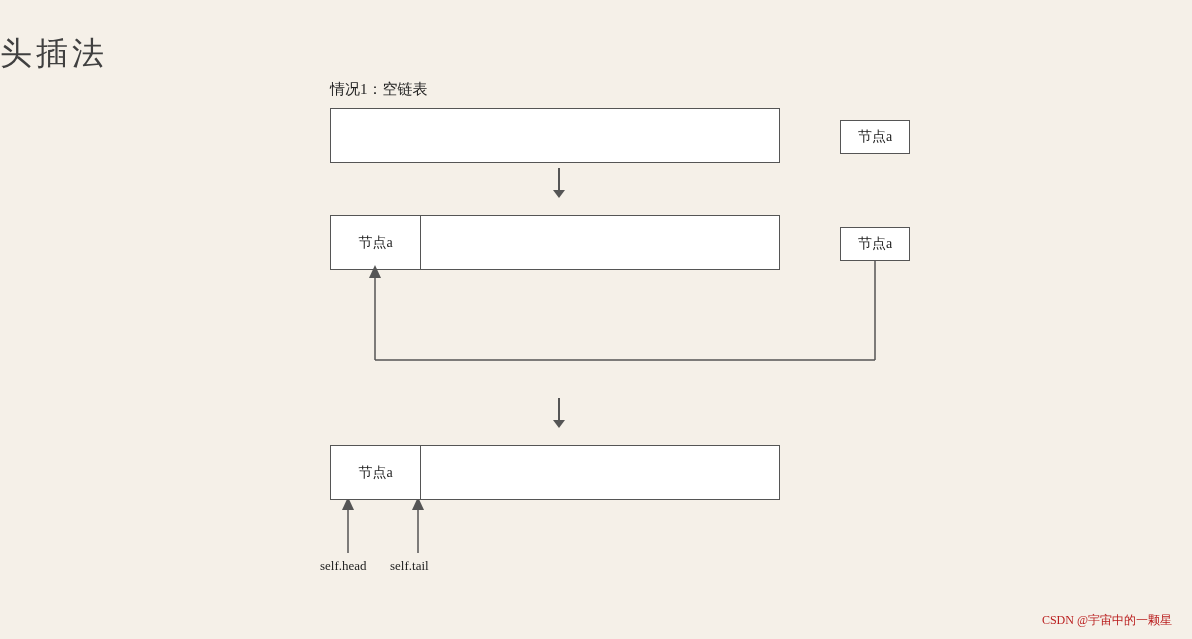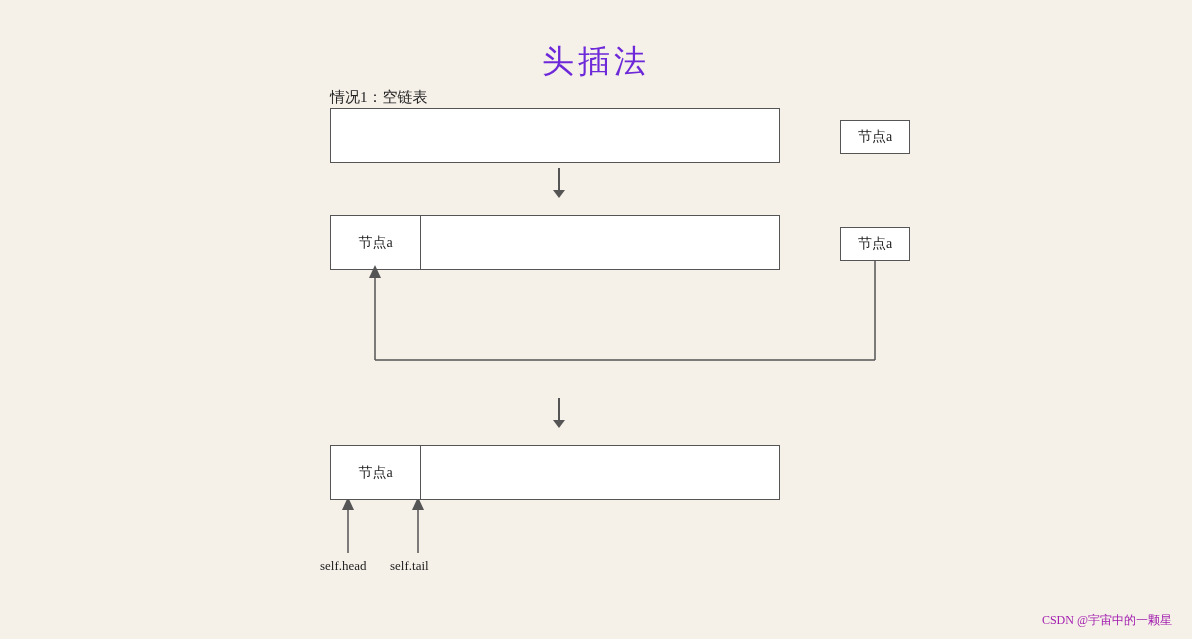--- a/index.html
+++ b/index.html
@@ -6,35 +6,33 @@
     body {
       width: 1192px;
       height: 639px;
       background-color: #f5f0e8;
       font-family: "SimSun", "宋体", serif;
       overflow: hidden;
       position: relative;
     }
 
     .page-title {
-      text-align: center;
       font-size: 32px;
       font-weight: normal;
-      color: #6d28d9;
-      padding-top: 40px;
+      color: #404040;
+      padding-top: 32px;
       letter-spacing: 4px;
     }
 
     .case-label {
       position: absolute;
       top: 80px;
       left: 330px;
       font-size: 15px;
       color: #222;
-      margin-top: 8px;
     }
 
     
     .empty-list-box {
       position: absolute;
       top: 108px;
       left: 330px;
       width: 450px;
       height: 55px;
       border: 1.5px solid #555;
@@ -189,21 +187,21 @@
       color: #222;
       text-align: center;
     }
 
     
     .watermark {
       position: absolute;
       bottom: 10px;
       right: 20px;
       font-size: 12px;
-      color: #a21caf;
+      color: #b91c1c;
     }
   </style>
 </head>
 <body>
 
 <h1 class="page-title">头插法</h1>
 
 <div class="case-label">情况1：空链表</div>
 
 <div class="empty-list-box"></div>

